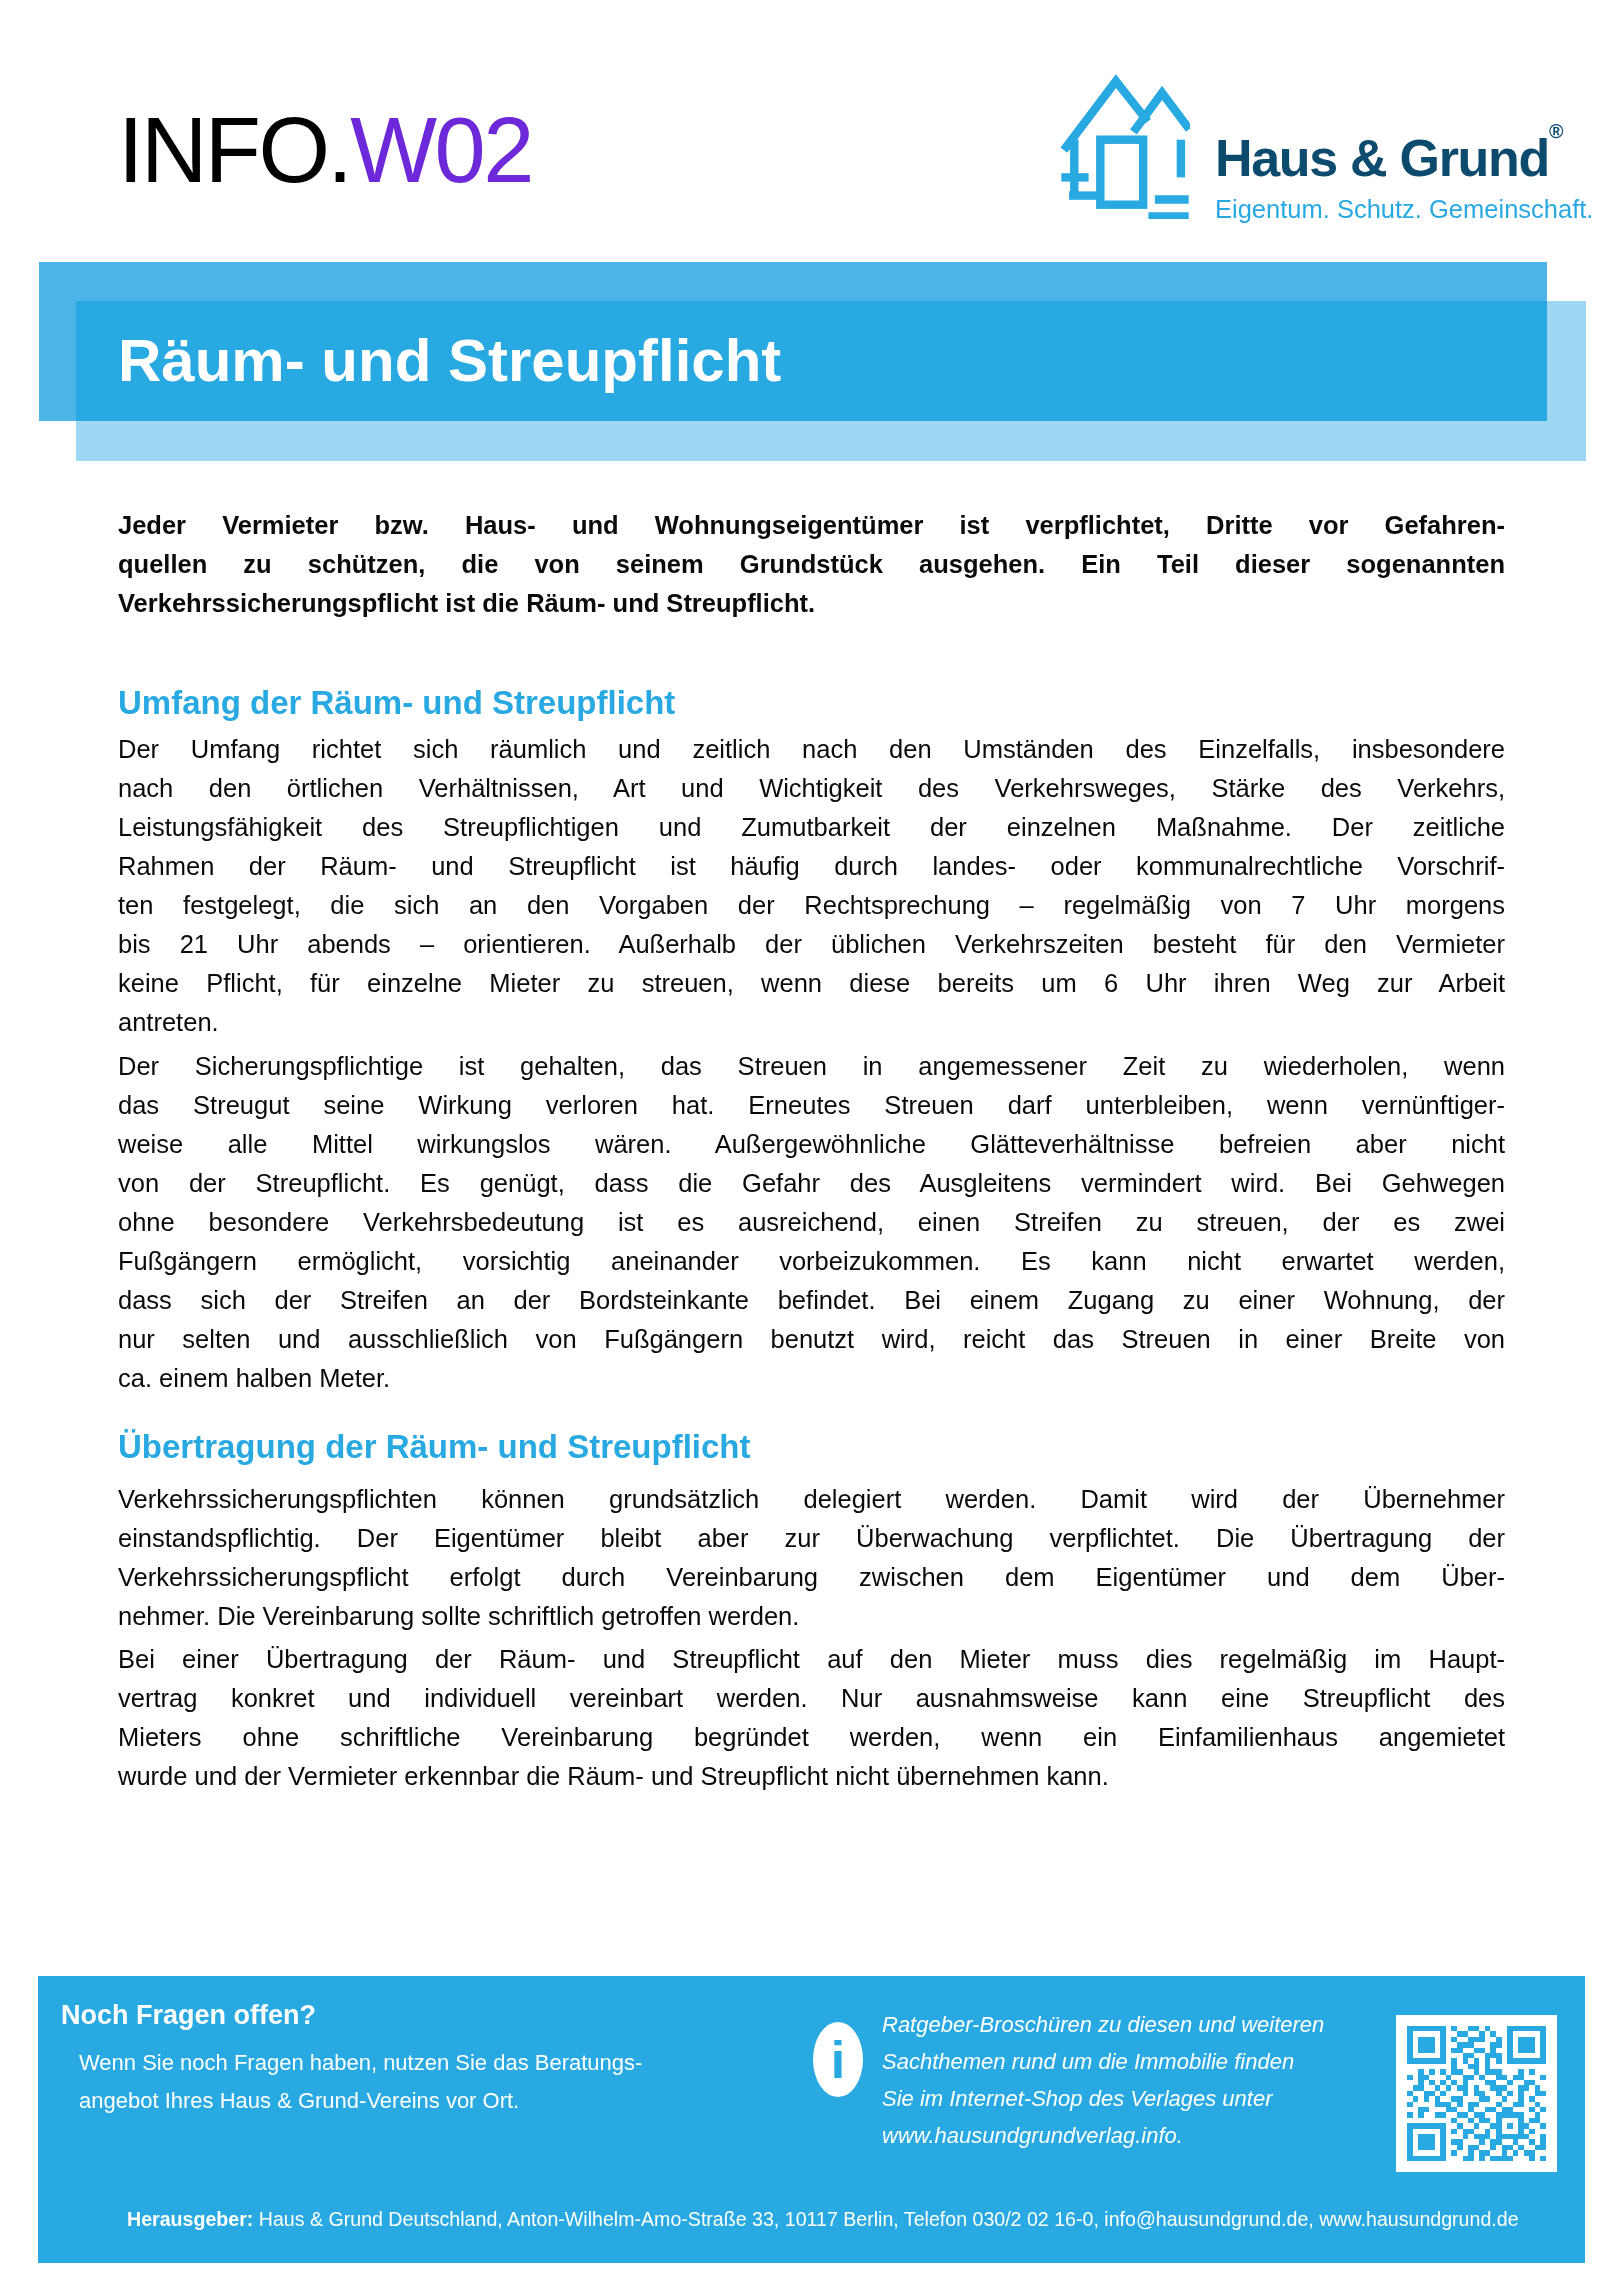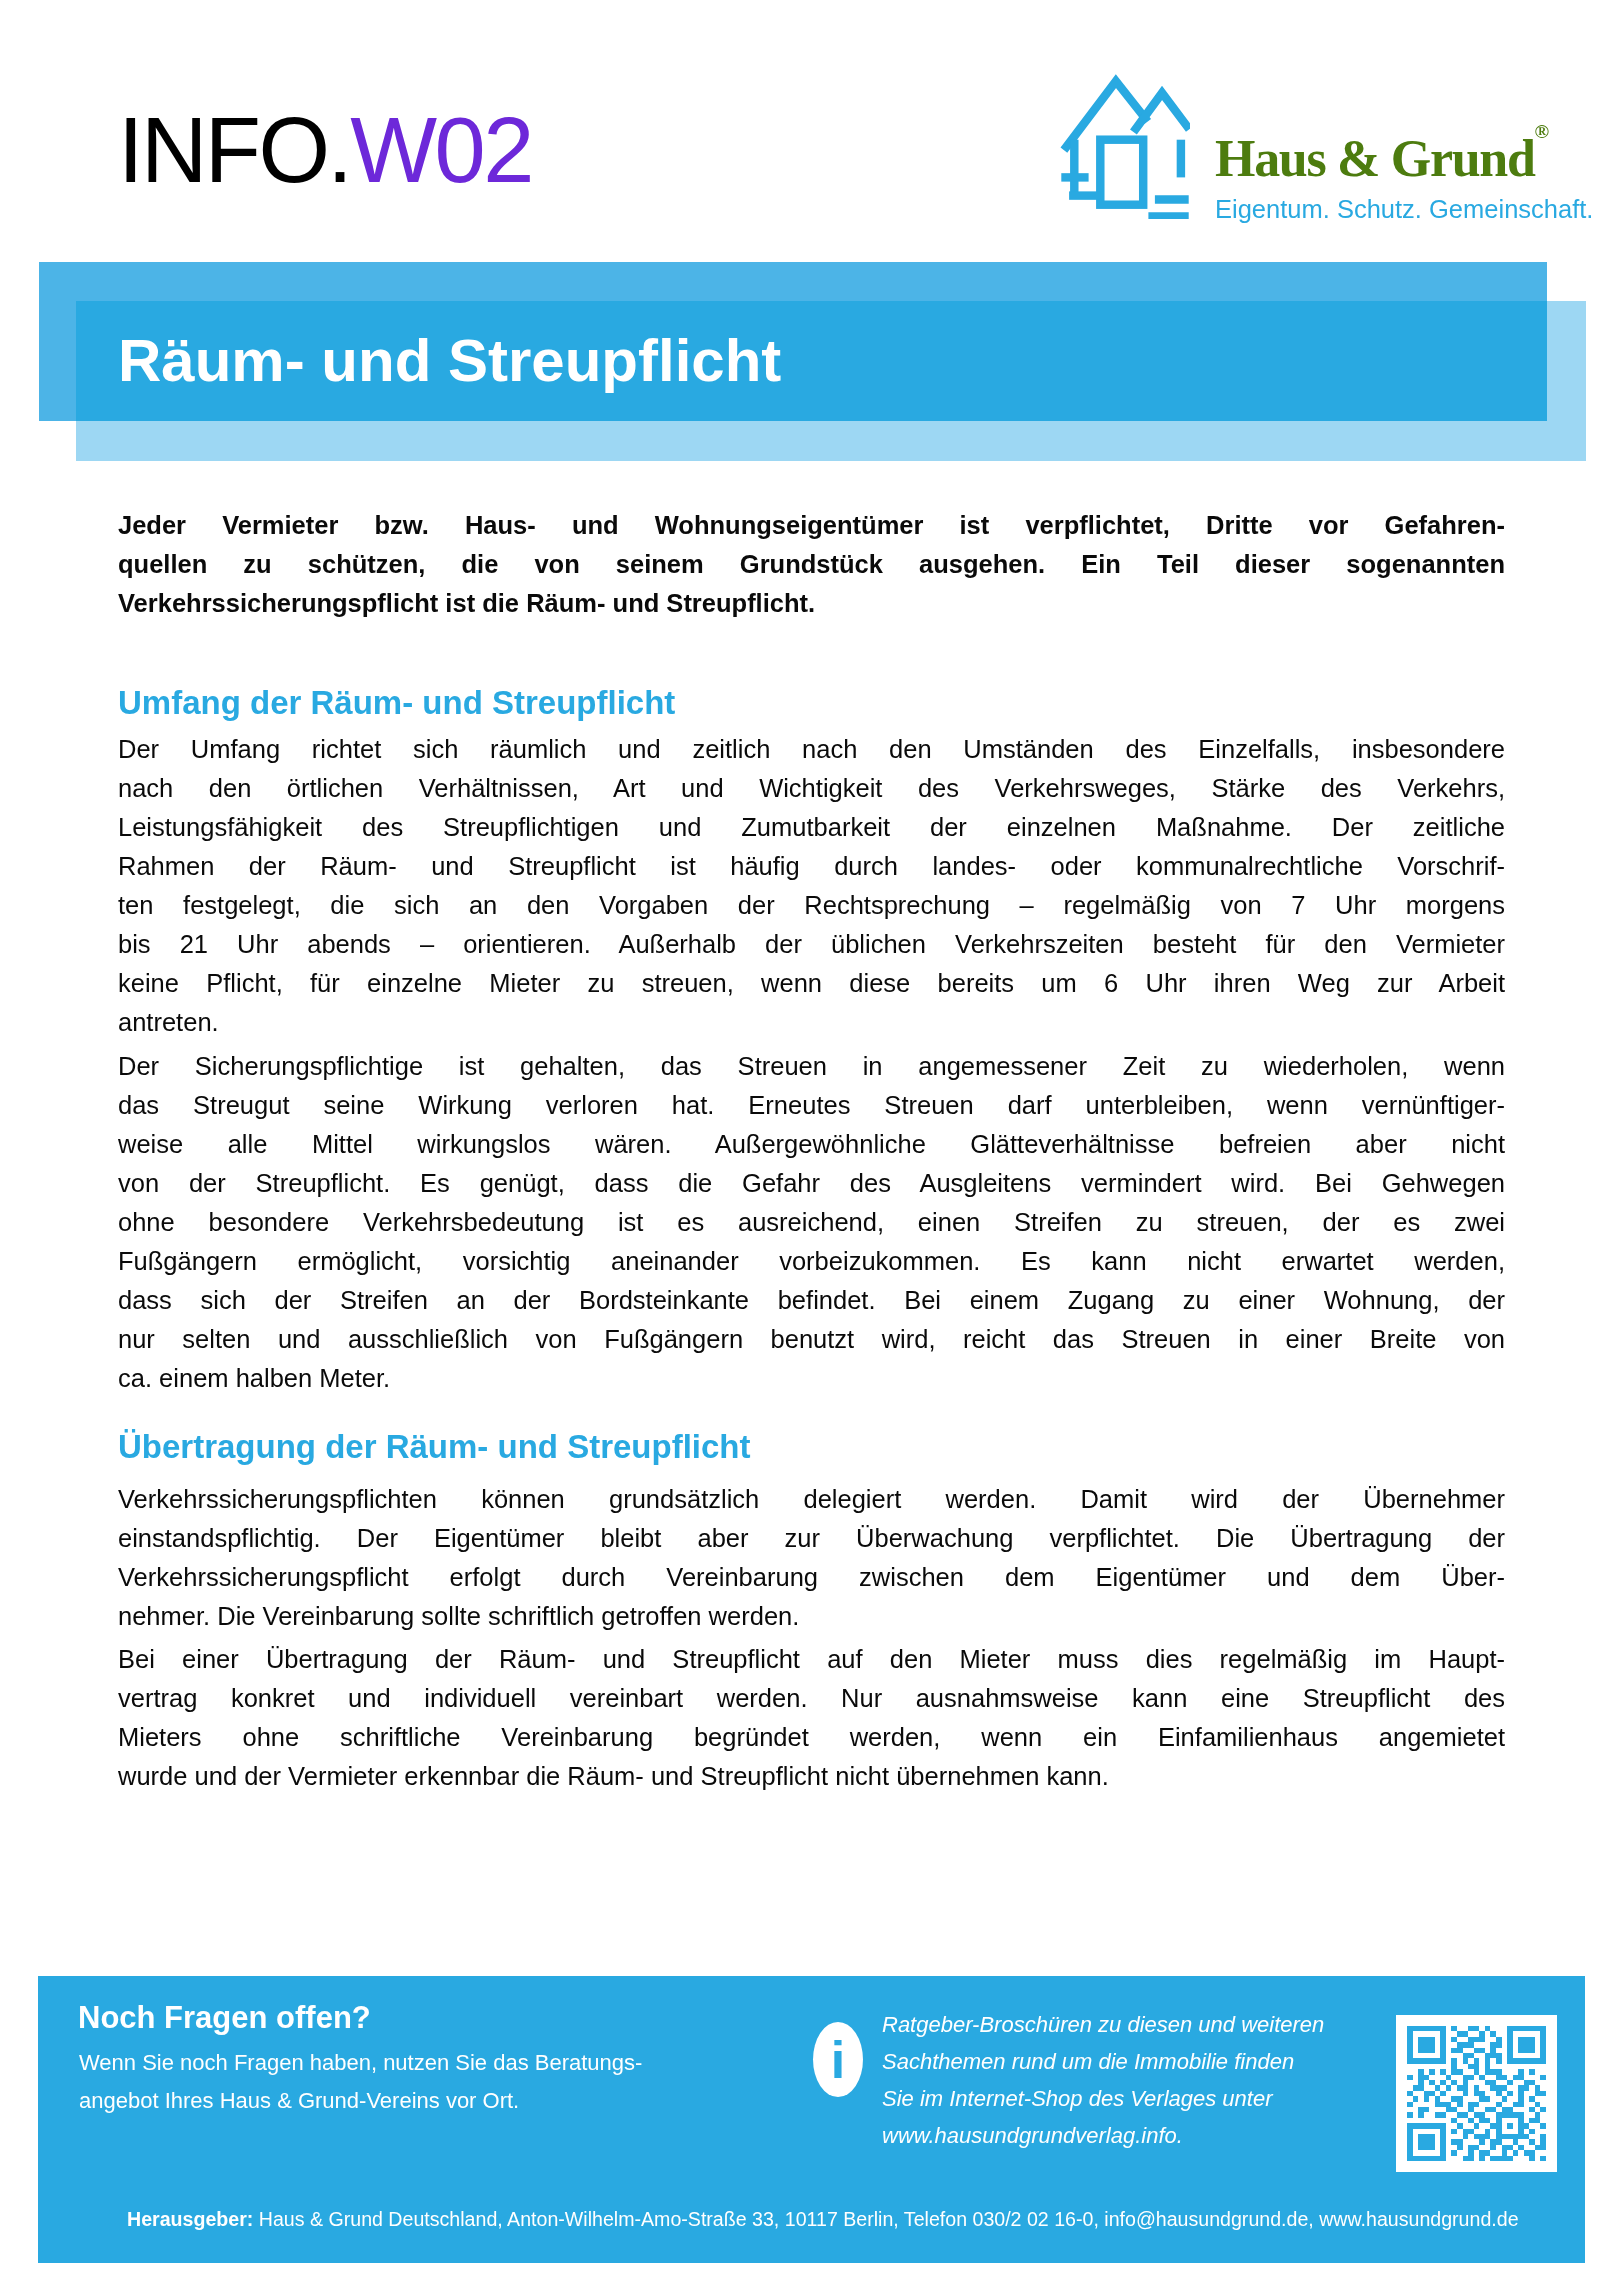--- a/index.html
+++ b/index.html
@@ -6,40 +6,40 @@
   .page{position:relative;width:1623px;height:2295px;background:#ffffff;overflow:hidden;
         font-family:"Liberation Sans", sans-serif;color:#0a0a0a;}
 
   
   .doc-code{position:absolute;left:118px;top:98px;font-size:92px;letter-spacing:-2.6px;color:#000;white-space:nowrap;}
   .doc-code .accent{color:#6d28d9;}
 
   .logo{position:absolute;left:1060px;top:63px;display:flex;align-items:flex-start;}
   .logo svg{width:130px;height:156px;flex:0 0 auto;}
   .logo-text{margin-left:25px;padding-top:41px;}
-  .logo-name{font-size:52px;font-weight:bold;letter-spacing:-1.3px;color:#4d7c0f;line-height:55px;white-space:nowrap;font-family:Liberation Serif, serif;}
+  .logo-name{font-size:52px;font-weight:bold;letter-spacing:-1.3px;color:#0c4a6e;line-height:55px;white-space:nowrap;}
   .logo-name sup{font-size:19.6px;font-weight:bold;vertical-align:38px;}
   .logo-tagline{margin-top:9.2px;font-size:25.5px;color:#29a9e1;white-space:nowrap;}
 
   
   .band-light{position:absolute;left:76px;top:301px;width:1510px;height:160px;background:#9dd7f3;}
   .band-medium{position:absolute;left:39px;top:262px;width:1508px;height:159px;background:#4cb4e7;}
   .band-dark{position:absolute;left:76px;top:301px;width:1471px;height:120px;background:#29a9e1;}
   .page-title{margin:0;padding-left:42px;line-height:120px;font-size:60px;font-weight:bold;color:#ffffff;white-space:nowrap;}
 
   
   .textblock{position:absolute;left:118px;width:1387px;font-size:25.5px;line-height:39px;}
   .textblock.bold{font-weight:bold;}
   .jline{text-align:justify;text-align-last:justify;}
   .jline.last{text-align-last:left;}
   .sec-heading{position:absolute;left:118px;margin:0;font-size:33px;font-weight:bold;color:#29a9e1;white-space:nowrap;}
 
   
   .footer-box{position:absolute;left:38px;top:1976px;width:1547px;height:287px;background:#29a9e1;color:#fff;}
-  .f-heading{position:absolute;left:78px;top:2000px;font-size:31px;font-weight:bold;color:#fff;white-space:nowrap;}
+  .f-heading{position:absolute;left:61px;top:2000px;font-size:27px;font-weight:bold;color:#fff;white-space:nowrap;}
   .f-lines{position:absolute;left:79px;top:2044px;font-size:22px;line-height:38px;color:#fff;white-space:nowrap;}
   .info-badge{position:absolute;left:813px;top:2022px;width:50px;height:75px;border-radius:50%;
               background:#ffffff;color:#29a9e1;display:flex;align-items:center;justify-content:center;
               font-size:52px;font-weight:bold;}
   .f-info{position:absolute;left:882px;top:2006px;font-size:22px;line-height:37px;font-style:italic;color:#fff;white-space:nowrap;}
   .qr-panel{position:absolute;left:1396px;top:2015px;width:161px;height:157px;background:#ffffff;box-sizing:border-box;padding:11px;}
   .qr-modules{width:100%;height:100%;display:grid;grid-template-rows:repeat(25,1fr);grid-template-columns:repeat(25,1fr);}
   .qr-modules div{background:#29a9e1;}
   .f-publisher{position:absolute;left:79px;top:2208px;font-size:19.6px;color:#fff;white-space:nowrap;}
   .f-publisher .lbl{font-weight:bold;margin-left:48px;}

